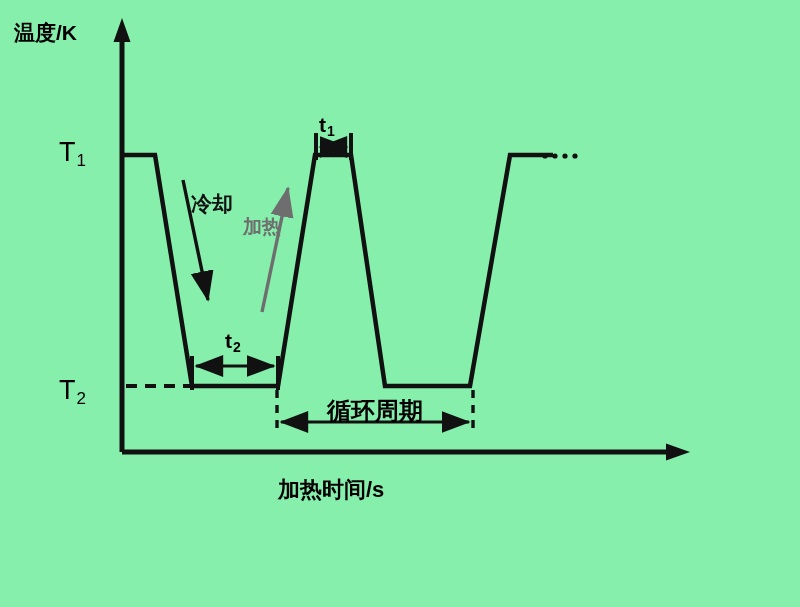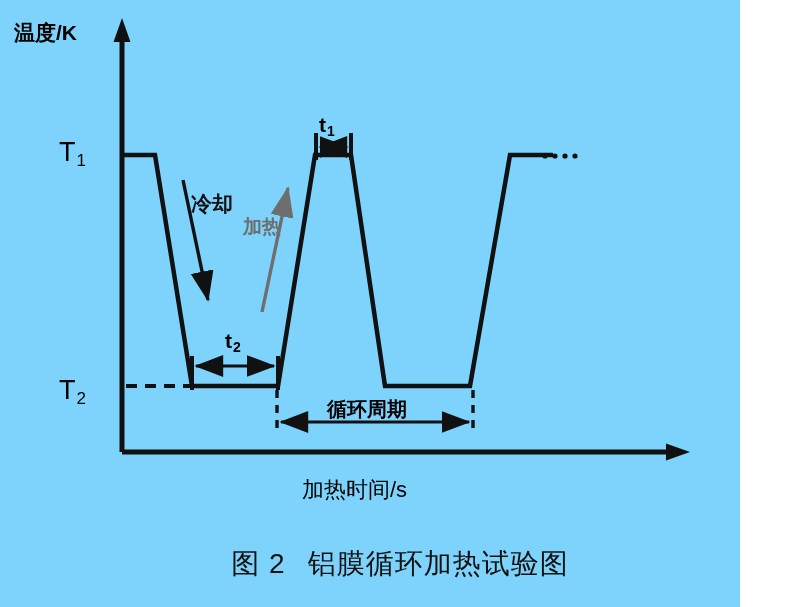--- a/index.html
+++ b/index.html
@@ -9,23 +9,23 @@
   }
   body {
     width: 800px;
     height: 607px;
     font-family: "Liberation Sans", sans-serif;
     color: #000000;
     overflow: hidden;
   }
   #figure-root {
     position: relative;
-    width: 740px;
+    width: 800px;
     height: 607px;
-    background: #7dd3fc;
+    background: #86efac;
   }
   #chart-svg {
     position: absolute;
     left: 0;
     top: 0;
     width: 800px;
     height: 607px;
     display: block;
   }
   .lbl {
@@ -34,24 +34,24 @@
     line-height: 1;
   }
   .axis-label-y {
     left: 14px;
     top: 22px;
     font-size: 21px;
     font-weight: bold;
     letter-spacing: 0px;
   }
   .axis-label-x {
-    left: 302px;
+    left: 278px;
     top: 479px;
     font-size: 22px;
-    font-weight: normal;
+    font-weight: bold;
   }
   .tick-t1 {
     left: 59px;
     top: 139px;
     font-size: 27px;
     font-weight: normal;
   }
   .tick-t2 {
     left: 59px;
     top: 377px;
@@ -92,21 +92,21 @@
     font-size: 19px;
     font-weight: bold;
     width: 22px;
     line-height: 1.18;
     color: #6e6e6e;
     margin-top: 24px;
   }
   .ann-cycle {
     left: 327px;
     top: 399px;
-    font-size: 20px;
+    font-size: 24px;
     font-weight: bold;
   }
   .caption {
     position: absolute;
     left: 0;
     top: 545px;
     width: 800px;
     text-align: center;
     font-size: 28px;
     letter-spacing: 1px;
@@ -188,15 +188,14 @@
   <div class="lbl dur-t1"><span>t</span><span class="sub">1</span></div>
 
   <div class="lbl dur-t2"><span>t</span><span class="sub">2</span></div>
 
   <div class="lbl ann-cooling">冷却</div>
 
   <div class="lbl ann-heating">加热</div>
 
   <div class="lbl ann-cycle">循环周期</div>
 
-  <div class="caption"><span>图 2</span><span class="cap-gap"></span><span>铝膜循环加热试验图</span></div>
 
 </div>
 
 </body></html>

